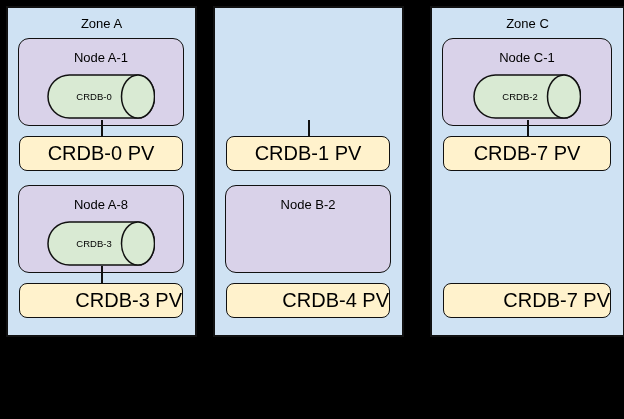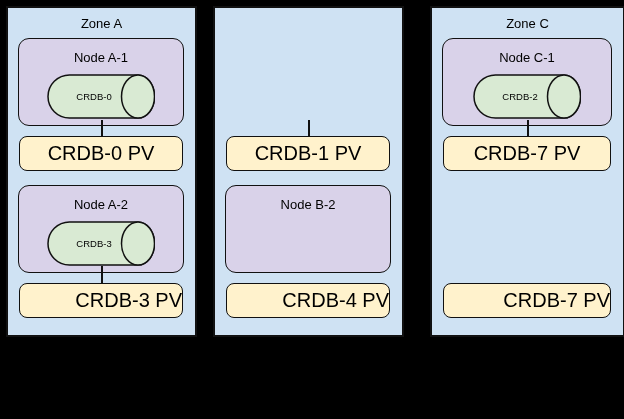--- a/index.html
+++ b/index.html
@@ -48,21 +48,21 @@
         <ellipse class="cyl-shape" cx="91" cy="22.5" rx="16.5" ry="21.5"></ellipse>
         <text class="cyl-text" x="47" y="26">CRDB-0</text>
       </svg>
     </div>
     <div class="connector slot1"></div>
     <div class="pv slot1">
       <span>CRDB-0 PV</span>
     </div>
 
     <div class="node slot2">
-      <div class="node-label">Node A-2</div>
+      <div class="node-label">Node A-8</div>
       <svg class="cyl" width="108" height="45" viewBox="0 0 108 45">
         <path class="cyl-shape" d="M 22.5 1 L 91 1 A 16.5 21.5 0 0 1 91 44 L 22.5 44 A 21.5 21.5 0 0 1 22.5 1 Z"></path>
         <ellipse class="cyl-shape" cx="91" cy="22.5" rx="16.5" ry="21.5"></ellipse>
         <text class="cyl-text" x="47" y="26">CRDB-3</text>
       </svg>
     </div>
     <div class="connector slot2"></div>
     <div class="pv slot2">
       <span>CRDB-3 PV</span>
     </div>

